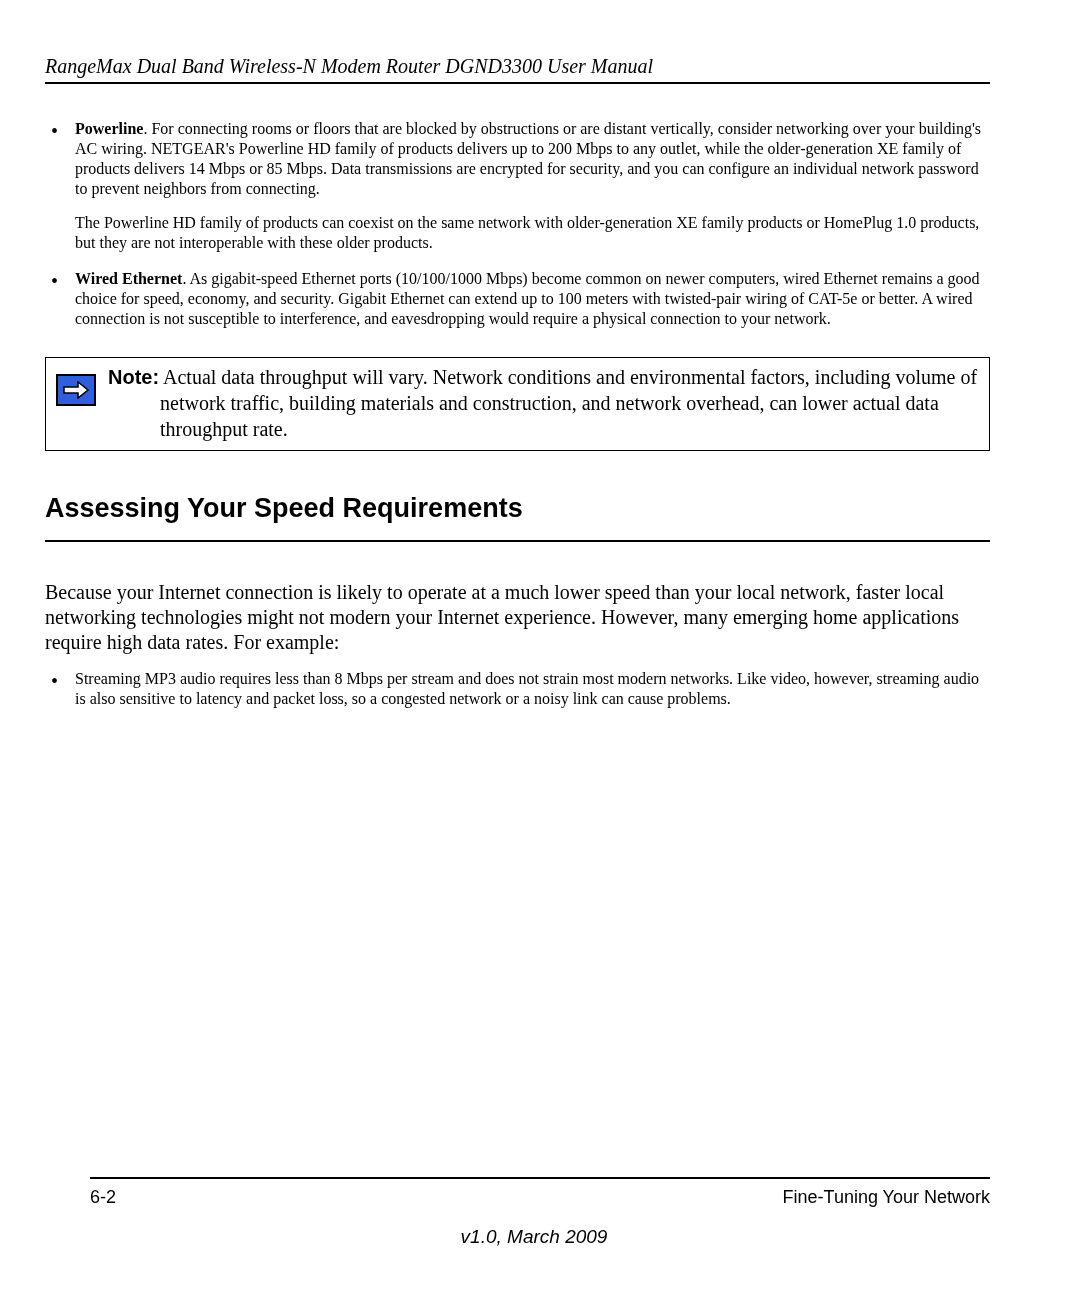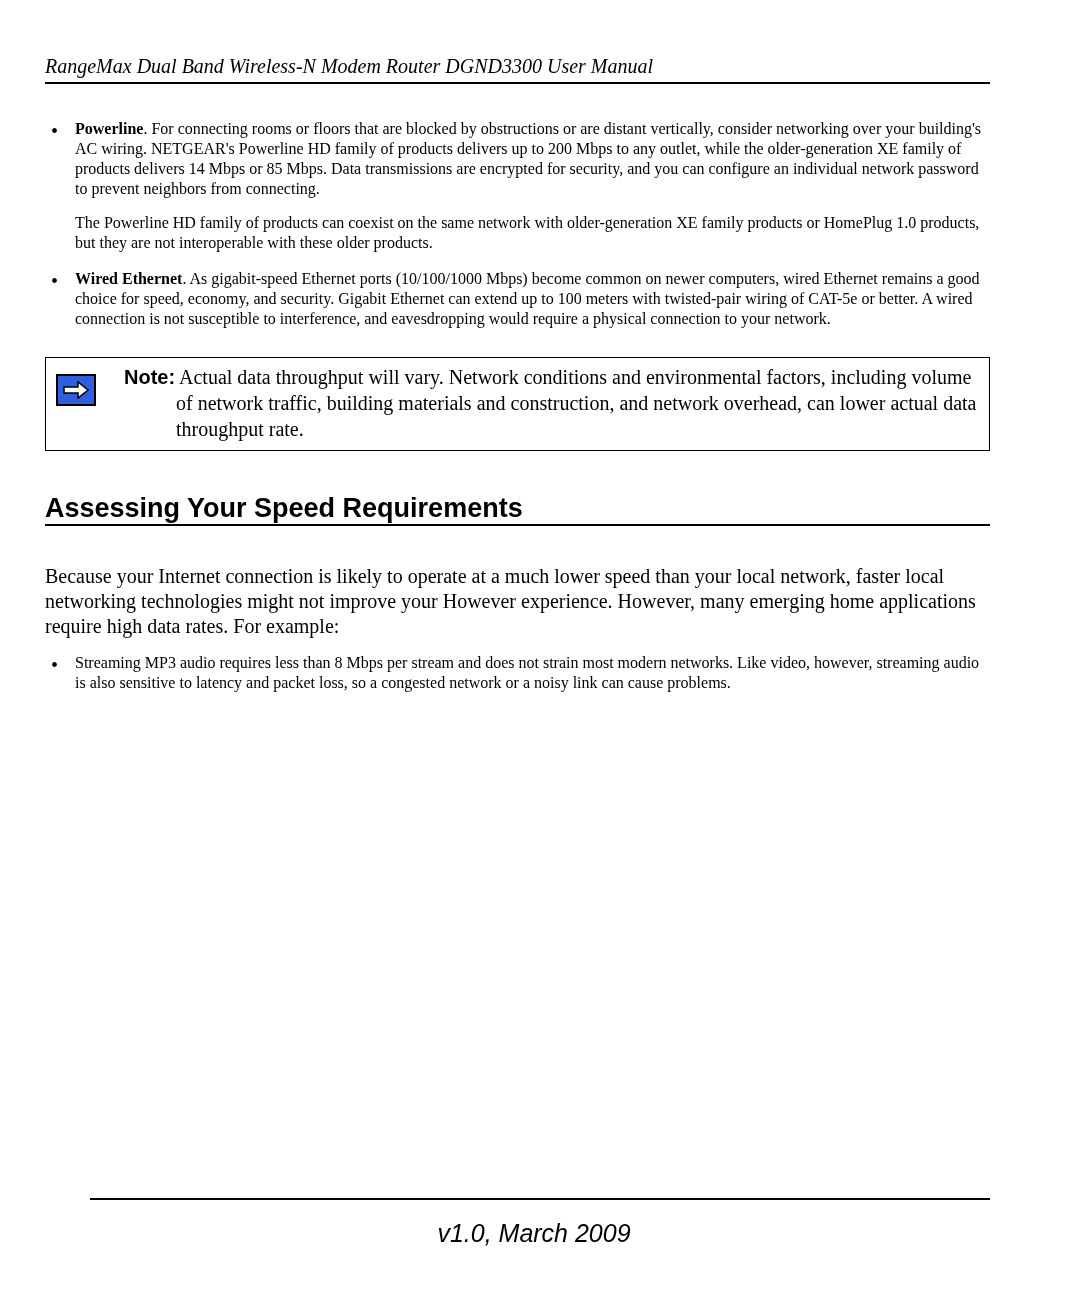--- a/index.html
+++ b/index.html
@@ -53,21 +53,21 @@
   }
   .bold-lead {
     font-weight: bold;
   }
   .note-box {
     border: 1px solid #000;
     margin-top: 28px;
     padding: 6px 10px 8px 10px;
     display: flex;
     align-items: flex-start;
-    gap: 28px;
+    gap: 12px;
   }
   .note-icon {
     flex: 0 0 auto;
     width: 40px;
     height: 32px;
     background: #2f5fdc;
     display: flex;
     align-items: center;
     justify-content: center;
     margin-top: 10px;
@@ -85,21 +85,21 @@
   }
   .note-label {
     font-weight: bold;
     font-family: Arial, Helvetica, sans-serif;
   }
   .section-heading {
     font-family: Arial, Helvetica, sans-serif;
     font-weight: bold;
     font-size: 27px;
     margin-top: 42px;
-    margin-bottom: 0;
+    margin-bottom: 16px;
   }
   .section-rule {
     border: none;
     border-top: 2px solid #000;
     margin: 0 0 38px 0;
   }
   .body-para {
     font-size: 20px;
     line-height: 1.25;
     margin: 0 0 14px 0;
@@ -121,21 +121,21 @@
     font-size: 18px;
     font-family: Arial, Helvetica, sans-serif;
   }
   .footer-version {
     position: absolute;
     left: 0;
     right: 12px;
     bottom: 48px;
     text-align: center;
     font-style: italic;
-    font-size: 25px;
+    font-size: 19px;
     font-family: Arial, Helvetica, sans-serif;
   }
 </style>
 </head>
 <body>
 
 <div class="page">
 
   <div class="header-title">RangeMax Dual Band Wireless-N Modem Router DGND3300 User Manual</div>
   <hr class="header-rule">
@@ -155,26 +155,30 @@
       <svg width="28" height="18" viewBox="0 0 28 18">
         <path d="M2 6 H16 V1 L26 9 L16 17 V12 H2 Z" fill="#ffffff" stroke="#000" stroke-width="1.5"></path>
       </svg>
     </div>
     <div class="note-text"><span class="note-label">Note:</span><span> Actual data throughput will vary. Network conditions and environmental factors, including volume of network traffic, building materials and construction, and network overhead, can lower actual data throughput rate.</span></div>
   </div>
 
   <div class="section-heading">Assessing Your Speed Requirements</div>
   <hr class="section-rule">
 
-  <p class="body-para">Because your Internet connection is likely to operate at a much lower speed than your local network, faster local networking technologies might not improve your However experience. However, many emerging home applications require high data rates. For example:</p>
+  <p class="body-para">Because your Internet connection is likely to operate at a much lower speed than your local network, faster local networking technologies might not modern your Internet experience. However, many emerging home applications require high data rates. For example:</p>
 
   <ul class="body-list">
     <li>
       <p class="li-para">Streaming MP3 audio requires less than 8 Mbps per stream and does not strain most modern networks. Like video, however, streaming audio is also sensitive to latency and packet loss, so a congested network or a noisy link can cause problems.</p>
     </li>
   </ul>
 
   <div class="footer">
     <hr class="footer-rule">
+    <div class="footer-row">
+      <span>6-2</span>
+      <span>Fine-Tuning Your Network</span>
+    </div>
   </div>
   <div class="footer-version">v1.0, March 2009</div>
 
 </div>
 
 </body></html>

